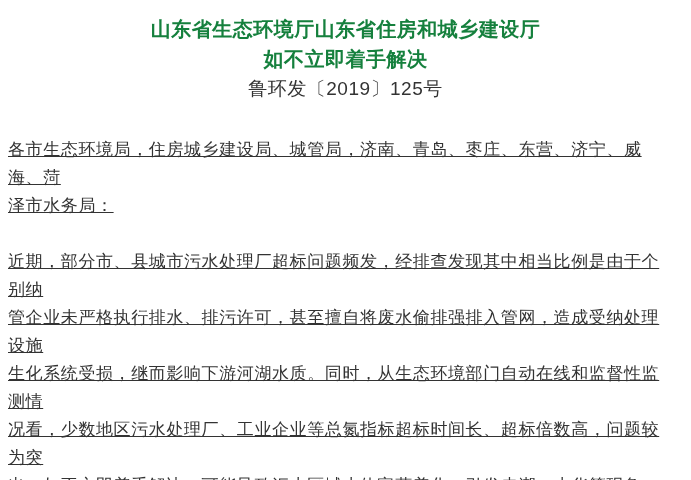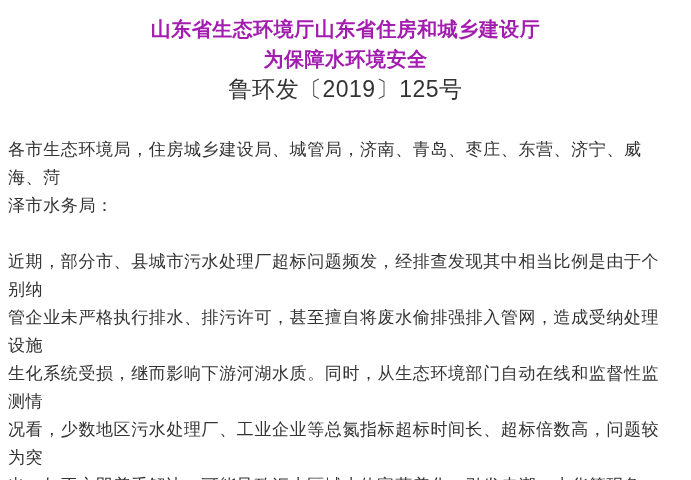--- a/index.html
+++ b/index.html
@@ -17,56 +17,57 @@
     overflow: hidden;
     font-family: "Liberation Sans", sans-serif;
   }
   .heading {
     text-align: center;
   }
   .title-line {
     display: block;
     font-size: 20px;
     font-weight: 700;
-    color: #a21caf;
+    color: #15803d;
     line-height: 30px;
     letter-spacing: 0.5px;
   }
   .doc-number {
     display: block;
-    font-size: 23px;
+    font-size: 19px;
     font-weight: 400;
     color: #333333;
     line-height: 30px;
     letter-spacing: 0.5px;
   }
   .body-text {
     margin-top: 32px;
     font-size: 17px;
     color: #333333;
     line-height: 28px;
     letter-spacing: 0.6px;
     text-align: left;
   }
   .body-text p {
     margin: 0 8px 28px 0;
     white-space: pre-line; 
+    text-decoration: underline;
   }
   .body-text p:last-child {
     margin-bottom: 0;
   }
 </style>
 </head>
 <body>
 
 <div class="page">
 
   <div class="heading">
     <span class="title-line">山东省生态环境厅山东省住房和城乡建设厅</span>
-    <span class="title-line">为保障水环境安全</span>
+    <span class="title-line">如不立即着手解决</span>
     <span class="doc-number">鲁环发〔2019〕125号</span>
   </div>
 
   <div class="body-text">
     <p>各市生态环境局，住房城乡建设局、城管局，济南、青岛、枣庄、东营、济宁、威海、菏
 泽市水务局：</p>
     <p>近期，部分市、县城市污水处理厂超标问题频发，经排查发现其中相当比例是由于个别纳
 管企业未严格执行排水、排污许可，甚至擅自将废水偷排强排入管网，造成受纳处理设施
 生化系统受损，继而影响下游河湖水质。同时，从生态环境部门自动在线和监督性监测情
 况看，少数地区污水处理厂、工业企业等总氮指标超标时间长、超标倍数高，问题较为突

